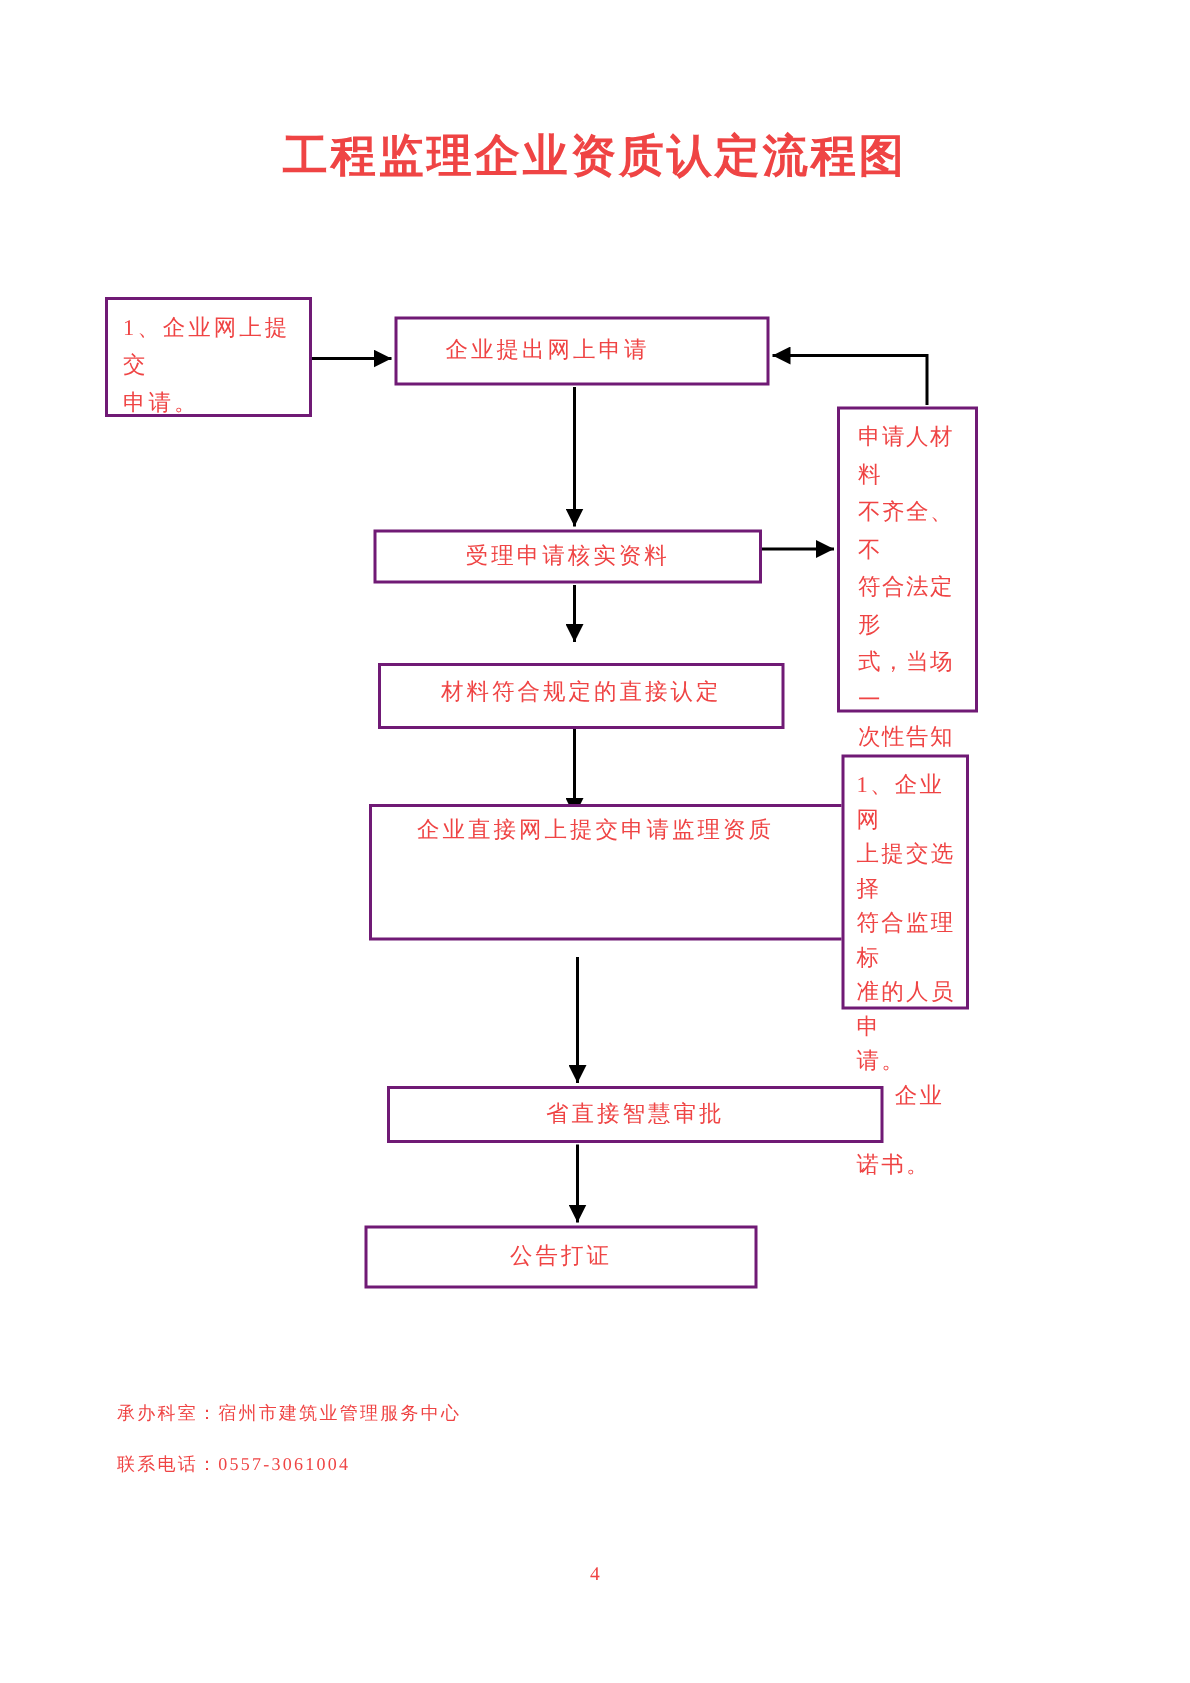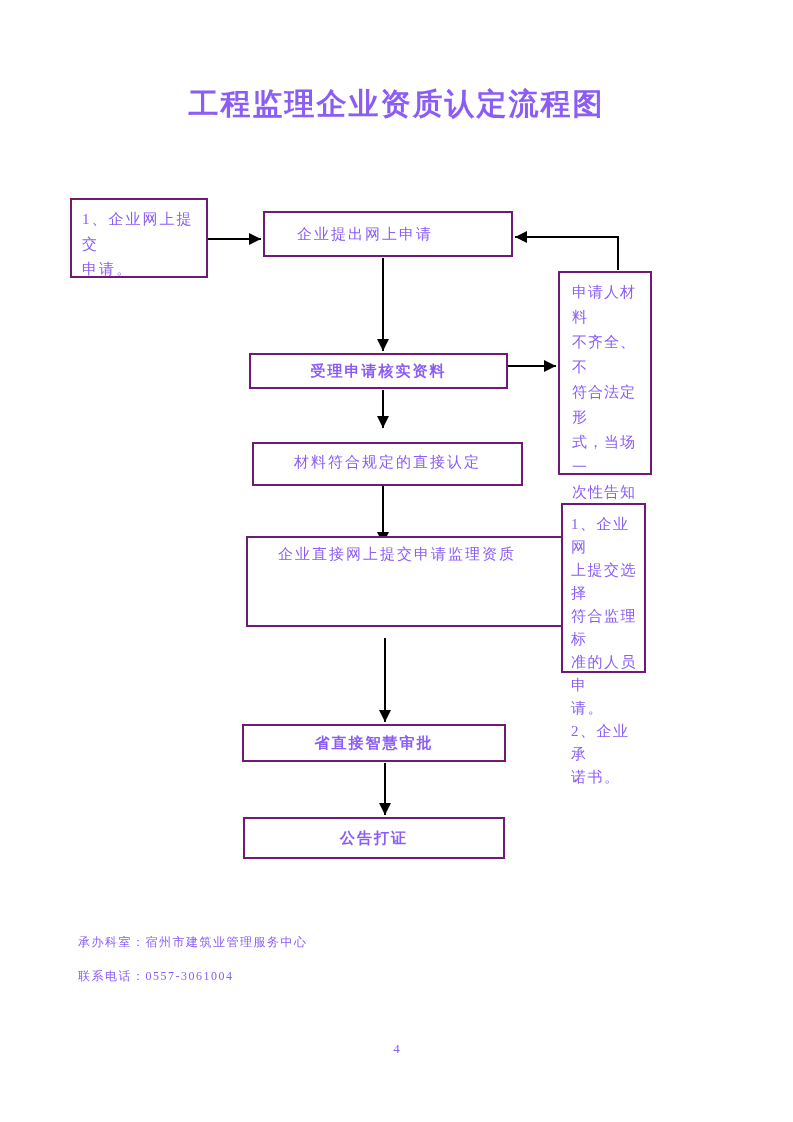--- a/index.html
+++ b/index.html
@@ -1,42 +1,42 @@
 <!DOCTYPE html>
 <html><head>
 <meta charset="utf-8">
 <style>
   html, body { margin:0; padding:0; background:#ffffff; }
   .page {
     position:relative; width:793px; height:1122px; background:#ffffff;
-    color:#8b5cf6; font-family:"Liberation Serif","DejaVu Serif",serif;
+    color:#ef4444; font-family:"Liberation Serif","DejaVu Serif",serif;
     overflow:hidden;
   }
   .title {
     position:absolute; top:84px; left:0; width:100%;
     text-align:center; font-size:30px; font-weight:bold; letter-spacing:2px;
   }
   .arrows { position:absolute; left:0; top:0; width:793px; height:1122px; z-index:1; }
   .node {
     position:absolute; box-sizing:border-box; z-index:2;
     border:2px solid #701a75; background:#fff;
     font-size:15px; letter-spacing:2px; line-height:25px;
     white-space:pre-line;
   }
   .v-center { display:flex; align-items:center; }
-  .h-center { justify-content:center; text-align:center;font-weight:bold; }
+  .h-center { justify-content:center; text-align:center; }
 
   #node-side1   { left:70px;  top:198px; width:138px; height:80px;  padding:7px 8px 0 10px; }
   #node-apply   { left:263px; top:211px; width:250px; height:46px;  padding-left:32px; }
   #node-notice  { left:558px; top:271px; width:94px;  height:204px; padding:7px 4px 0 12px; letter-spacing:1px; }
   #node-accept  { left:249px; top:353px; width:259px; height:36px; }
   #node-confirm { left:252px; top:442px; width:271px; height:44px;  text-align:center; padding-top:6px; }
   #node-submit  { left:246px; top:536px; width:331px; height:91px;  padding:4px 4px 0 30px; }
   #node-person  { left:561px; top:503px; width:85px;  height:170px; padding:8px 3px 11px 8px; line-height:23px; letter-spacing:1.5px; }
-  #node-approve { left:242px; top:724px; width:264px; height:38px; }
+  #node-approve { left:258px; top:724px; width:331px; height:38px; }
   #node-cert    { left:243px; top:817px; width:262px; height:42px; }
 
   .footer-line { position:absolute; left:78px; font-size:12px; letter-spacing:1.5px; }
   #footer-dept  { top:934px; }
   #footer-phone { top:968px; }
   .page-number {
     position:absolute; top:1041px; left:0; width:100%;
     text-align:center; font-size:13px;
   }
 </style>

